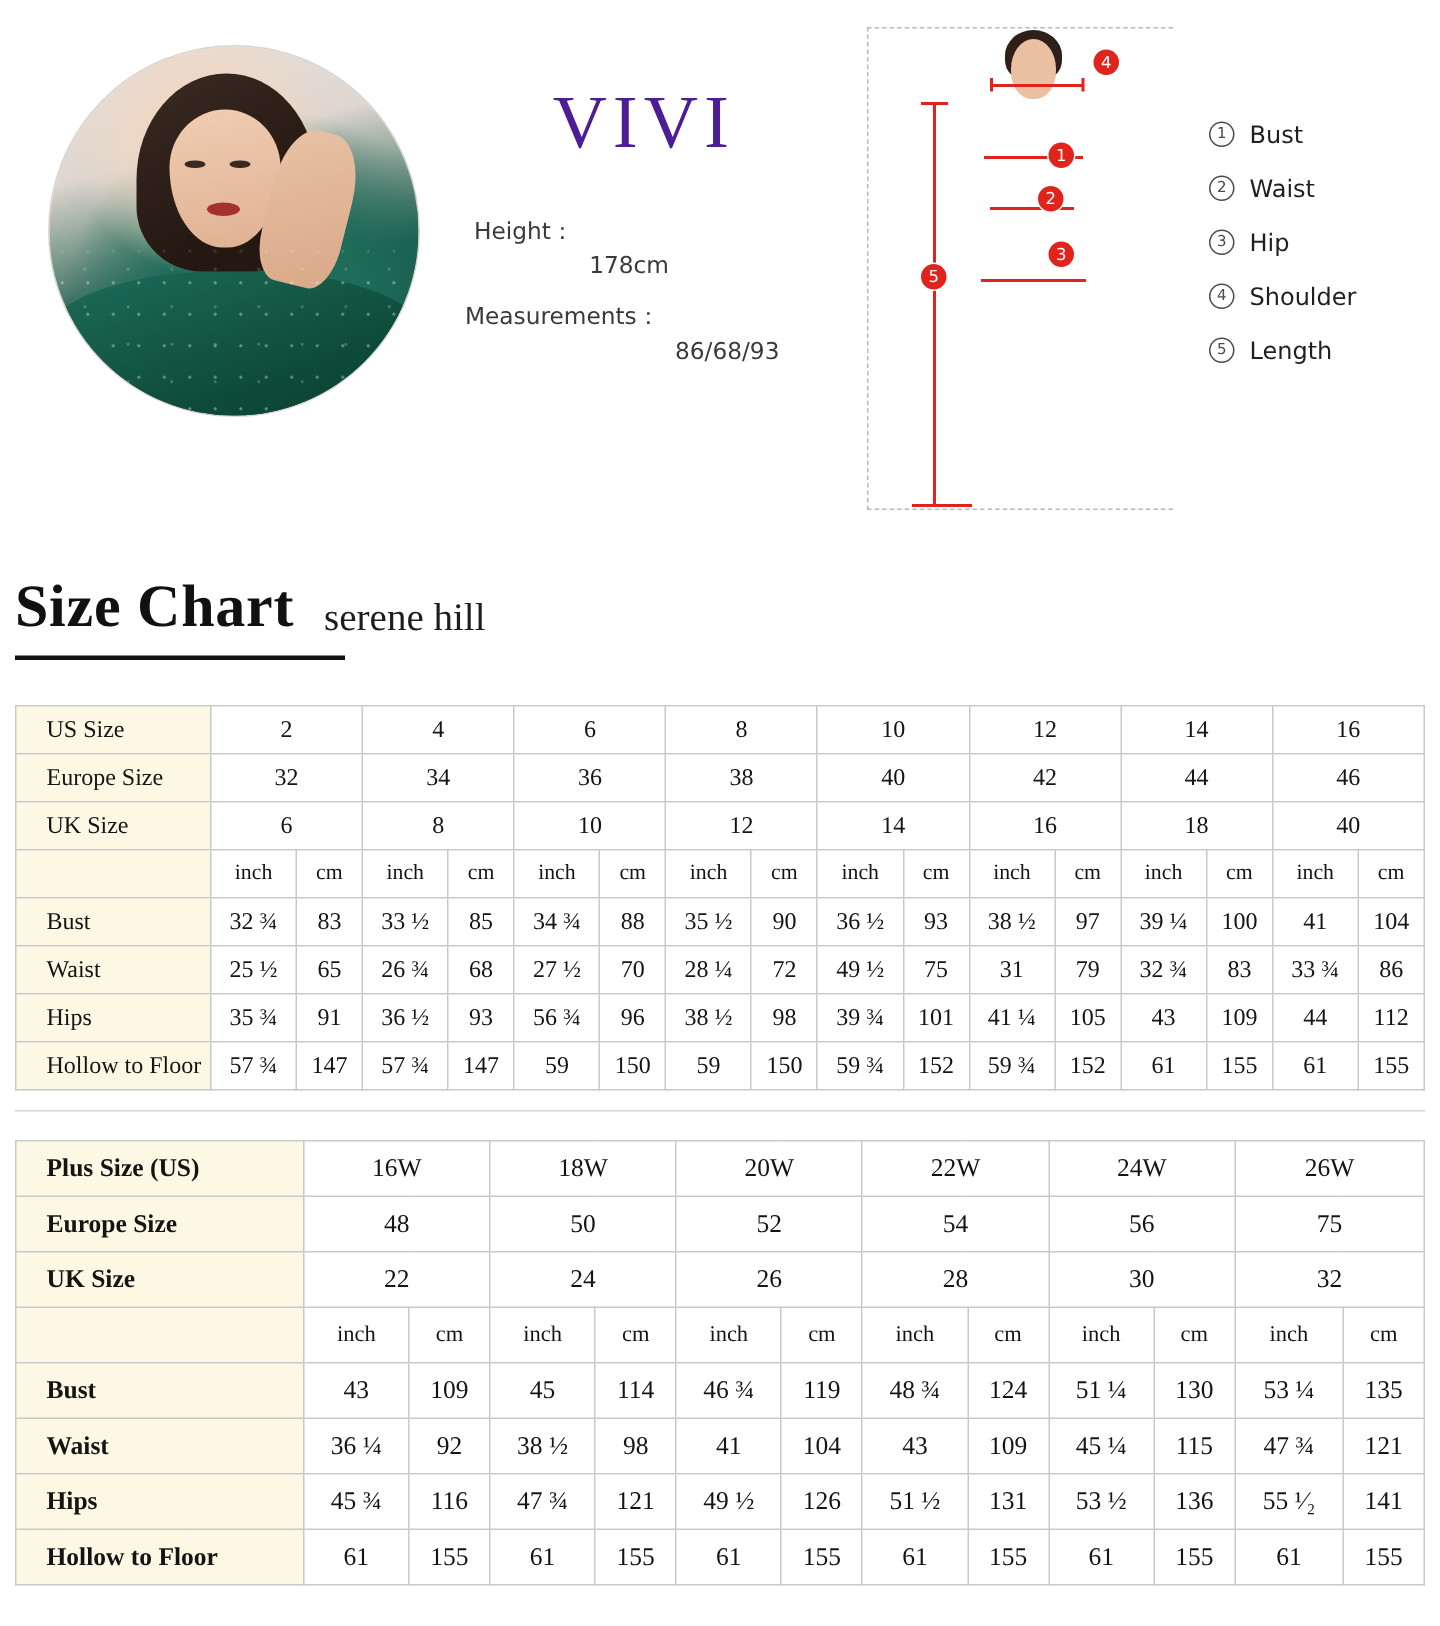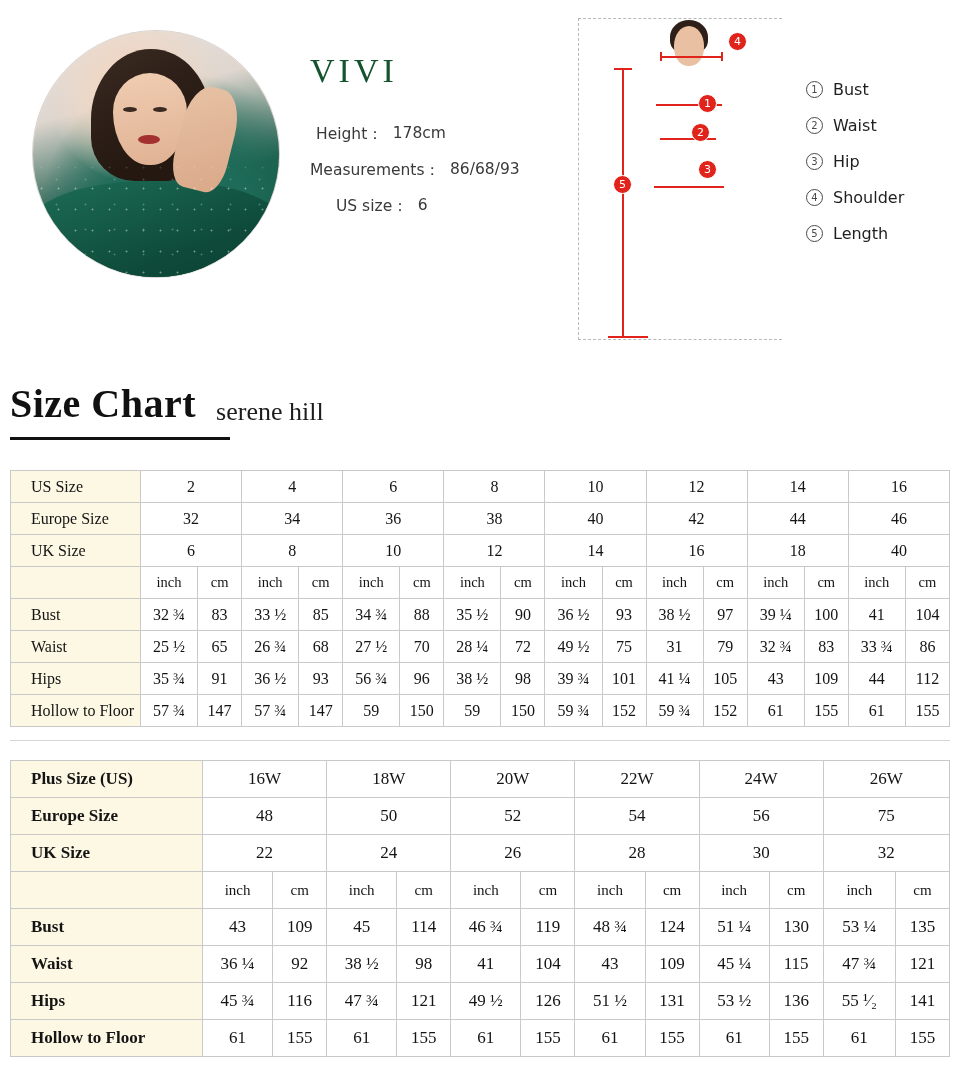--- a/index.html
+++ b/index.html
@@ -68,27 +68,27 @@
       radial-gradient(circle, rgba(255,255,255,.45) 0.8px, transparent 1.2px);
     background-size: 17px 21px, 29px 25px;
     background-position: 0 0, 9px 11px;
     opacity: .55;
     mask-image: linear-gradient(to bottom, transparent 52%, #000 62%);
     -webkit-mask-image: linear-gradient(to bottom, transparent 52%, #000 62%);
   }
 
   .brand-block { position: absolute; left: 310px; top: 52px; width: 270px; }
   .brand-name {
-    font-size: 34px; letter-spacing: 4px; color: #14532d;
-    font-family: "Liberation Serif", serif; text-align: left; width: 180px;
+    font-size: 50px; letter-spacing: 4px; color: #4c1d95;
+    font-family: "Liberation Serif", serif; text-align: right; width: 180px;
   }
   .spec-list { margin-top: 34px; font-family: "DejaVu Sans", sans-serif; font-size: 15.5px; color: #3a3a3a; }
   .spec-row { display: flex; margin-bottom: 15px; white-space: nowrap; }
   .spec-label { }
-  .spec-value { margin-left: 10px; }
+  .spec-value { margin-left: 10px; margin-top: 24px; }
   .spec-row.r1 { padding-left: 6px; }
   .spec-row.r3 { padding-left: 26px; }
 
   
   .fig-frame {
     position: absolute; left: 578px; top: 18px; width: 204px; height: 322px;
     border-left: 1px dashed #b9b9b9;
     border-top: 1px dashed #b9b9b9;
     border-bottom: 1px dashed #b9b9b9;
   }
@@ -172,24 +172,20 @@
     <div class="brand-block">
       <div class="brand-name">VIVI</div>
       <div class="spec-list">
         <div class="spec-row r1">
           <span class="spec-label">Height：</span>
           <span class="spec-value">178cm</span>
         </div>
         <div class="spec-row r2">
           <span class="spec-label">Measurements：</span>
           <span class="spec-value">86/68/93</span>
-        </div>
-        <div class="spec-row r3">
-          <span class="spec-label">US size：</span>
-          <span class="spec-value">6</span>
         </div>
       </div>
     </div>
 
     <div class="fig-frame"></div>
 
     <div class="figure">
       <div class="hair2"></div>
       <div class="head"></div>
       <div class="dress"></div>

